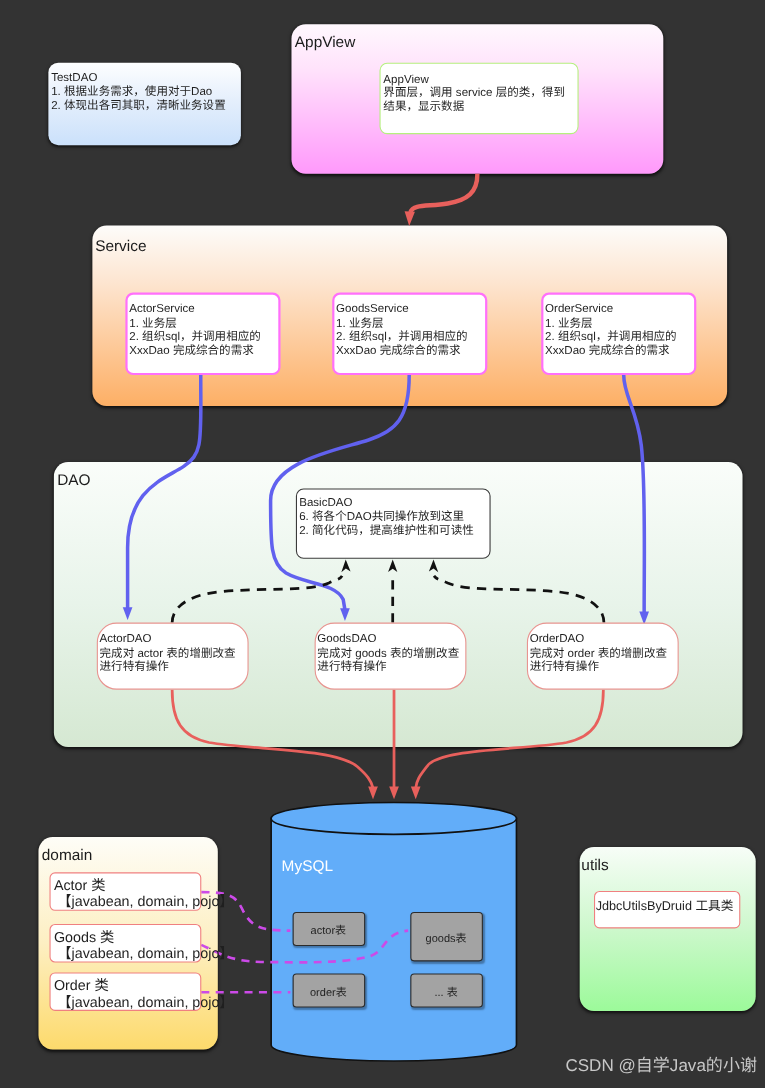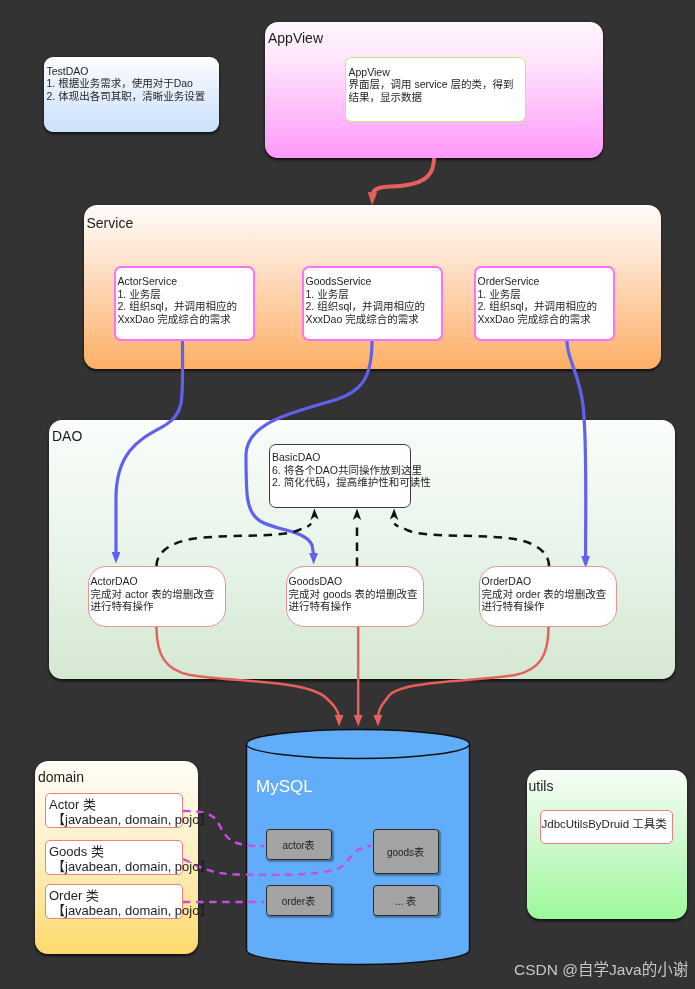--- a/index.html
+++ b/index.html
@@ -27,38 +27,38 @@
   #appview-card{left:330px;top:57px;width:181px;height:65px;border:1.6px solid #b5f07e;
                 border-radius:7px;background:#fff;padding:7.5px 0 0 2.5px;}
 
   #service{left:69px;top:205px;width:577px;height:164px;
            background:linear-gradient(180deg,#fdfcfa 0%,#fde5d0 31.7%,#fdaf65 100%);}
   .svc-card{top:266px;width:141px;height:75px;border:2px solid #ff70fb;border-radius:7px;
             background:#fff;padding:7px 0 0 1.5px;}
 
   #dao{left:34px;top:420px;width:626px;height:259px;
        background:linear-gradient(180deg,#fafdfa 0%,#e8f4ea 49.5%,#d5e8d2 100%);}
-  #basicdao{left:254px;top:444px;width:142px;height:64px;border:1.6px solid #3b3b3b;
+  #basicdao{left:254px;top:444px;width:177px;height:64px;border:1.6px solid #3b3b3b;
             border-radius:7px;background:#fff;padding:6px 0 0 2px;}
   .dao-card{top:566px;width:138px;height:61px;border:1.5px solid #e89490;border-radius:18px;
             background:#fff;padding:8px 0 0 1.5px;}
 
   #domain{left:20px;top:761px;width:163px;height:193px;
           background:linear-gradient(180deg,#fefdf7 0%,#fdefc2 50%,#fdda6c 100%);}
   .dom-card{left:30px;width:138px;height:35px;border:1.3px solid #f08080;border-radius:5px;
             background:#fff;padding:2.5px 0 0 3px;}
   .dom-card .t{font-size:13px;line-height:15px;}
 
   #utils{left:512px;top:770px;width:160px;height:149px;
          background:linear-gradient(180deg,#f7fdf7 0%,#cdf8cc 50%,#9cfa9a 100%);}
   #utils-card{left:525px;top:810px;width:133px;height:34px;border:1.3px solid #f08080;
               border-radius:5px;background:#fff;}
   #utils-card span{display:block;font-size:11.5px;color:#1f1f1f;padding:4px 0 0 0.5px;white-space:nowrap;}
 
-  #mysql-label{left:241px;top:778px;font-size:17px;line-height:18px;color:#ffffff;}
+  #mysql-label{left:241px;top:778px;font-size:14px;line-height:18px;color:#ffffff;}
   .tbl{border:1.6px solid #2b2b2b;border-radius:3.5px;background:#a3a3a3;
        font-size:10px;color:#1f1f1f;display:flex;align-items:center;justify-content:center;
        box-shadow:1.2px 1.5px 1.5px rgba(0,0,0,0.32);}
 
   #watermark{left:499px;top:962px;font-size:15.5px;line-height:16px;color:#c7c7c7;}
 </style>
 </head>
 <body>
 
 <div id="stage">
@@ -144,21 +144,21 @@
     <div class="t">1. 业务层</div>
     <div class="t">2. 组织sql，并调用相应的</div>
     <div class="t">XxxDao 完成综合的需求</div>
   </div>
   <div class="abs card svc-card" style="left:287px;">
     <div class="t">GoodsService</div>
     <div class="t">1. 业务层</div>
     <div class="t">2. 组织sql，并调用相应的</div>
     <div class="t">XxxDao 完成综合的需求</div>
   </div>
-  <div class="abs card svc-card" style="left:459px;">
+  <div class="abs card svc-card" style="left:477px;">
     <div class="t">OrderService</div>
     <div class="t">1. 业务层</div>
     <div class="t">2. 组织sql，并调用相应的</div>
     <div class="t">XxxDao 完成综合的需求</div>
   </div>
 
   <div class="abs card" id="basicdao">
     <div class="t">BasicDAO</div>
     <div class="t">6. 将各个DAO共同操作放到这里</div>
     <div class="t">2. 简化代码，提高维护性和可读性</div>

